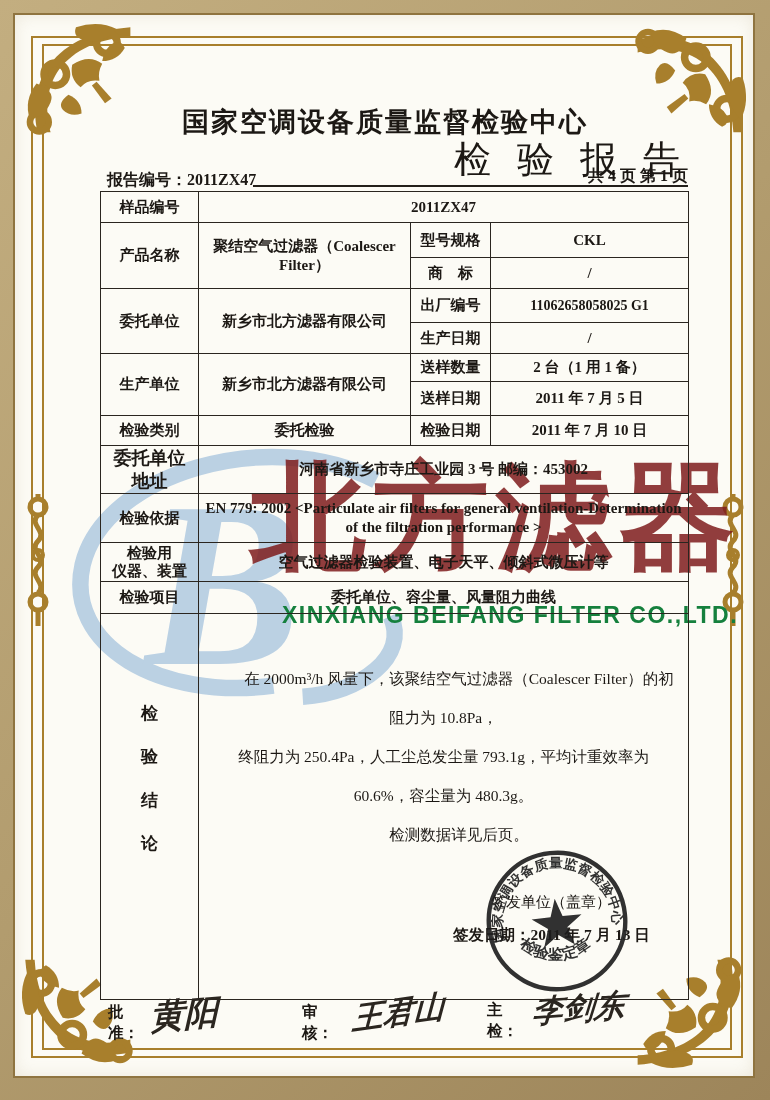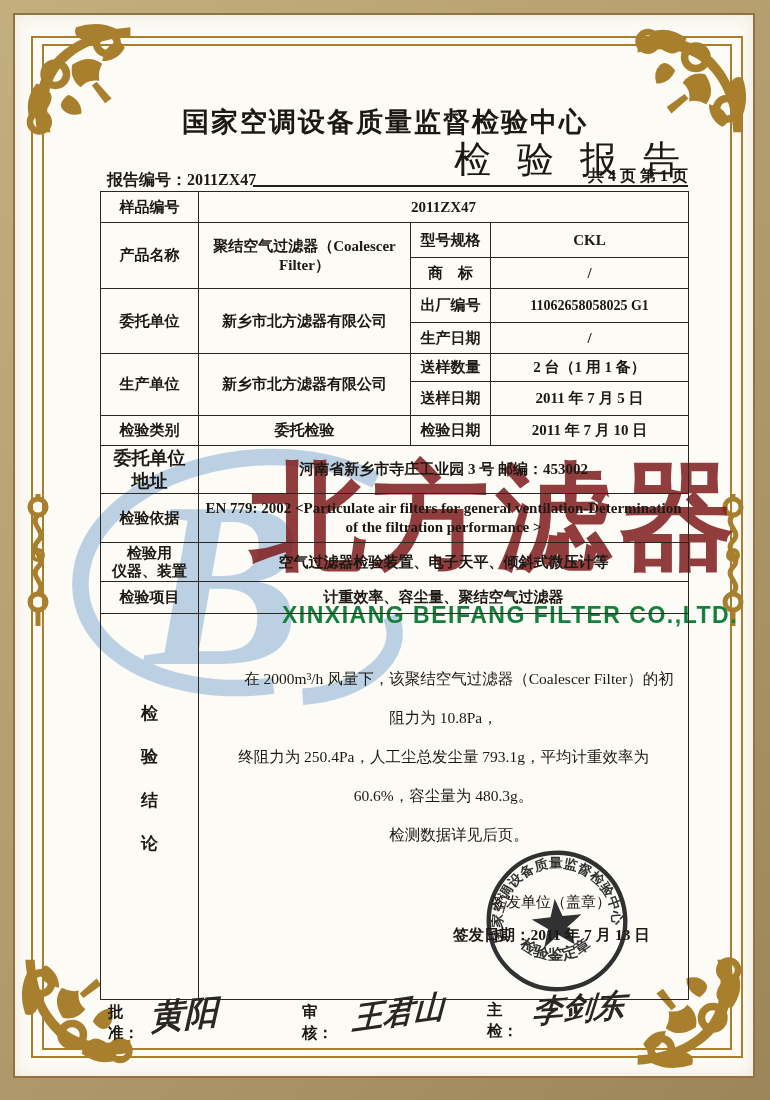--- a/index.html
+++ b/index.html
@@ -199,21 +199,21 @@
   </tr>
   <tr style="height:36px">
     <td class="lbl two-line">
       <div>检验用</div>
       <div>仪器、装置</div>
     </td>
     <td colspan="3">空气过滤器检验装置、电子天平、倾斜式微压计等</td>
   </tr>
   <tr style="height:32px">
     <td class="lbl">检验项目</td>
-    <td colspan="3">计重效率、容尘量、聚结空气过滤器</td>
+    <td colspan="3">委托单位、容尘量、风量阻力曲线</td>
   </tr>
   <tr style="height:385px">
     <td class="concl-lbl">
       <div class="vstack">
         <div>检</div>
         <div>验</div>
         <div>结</div>
         <div>论</div>
       </div>
     </td>

